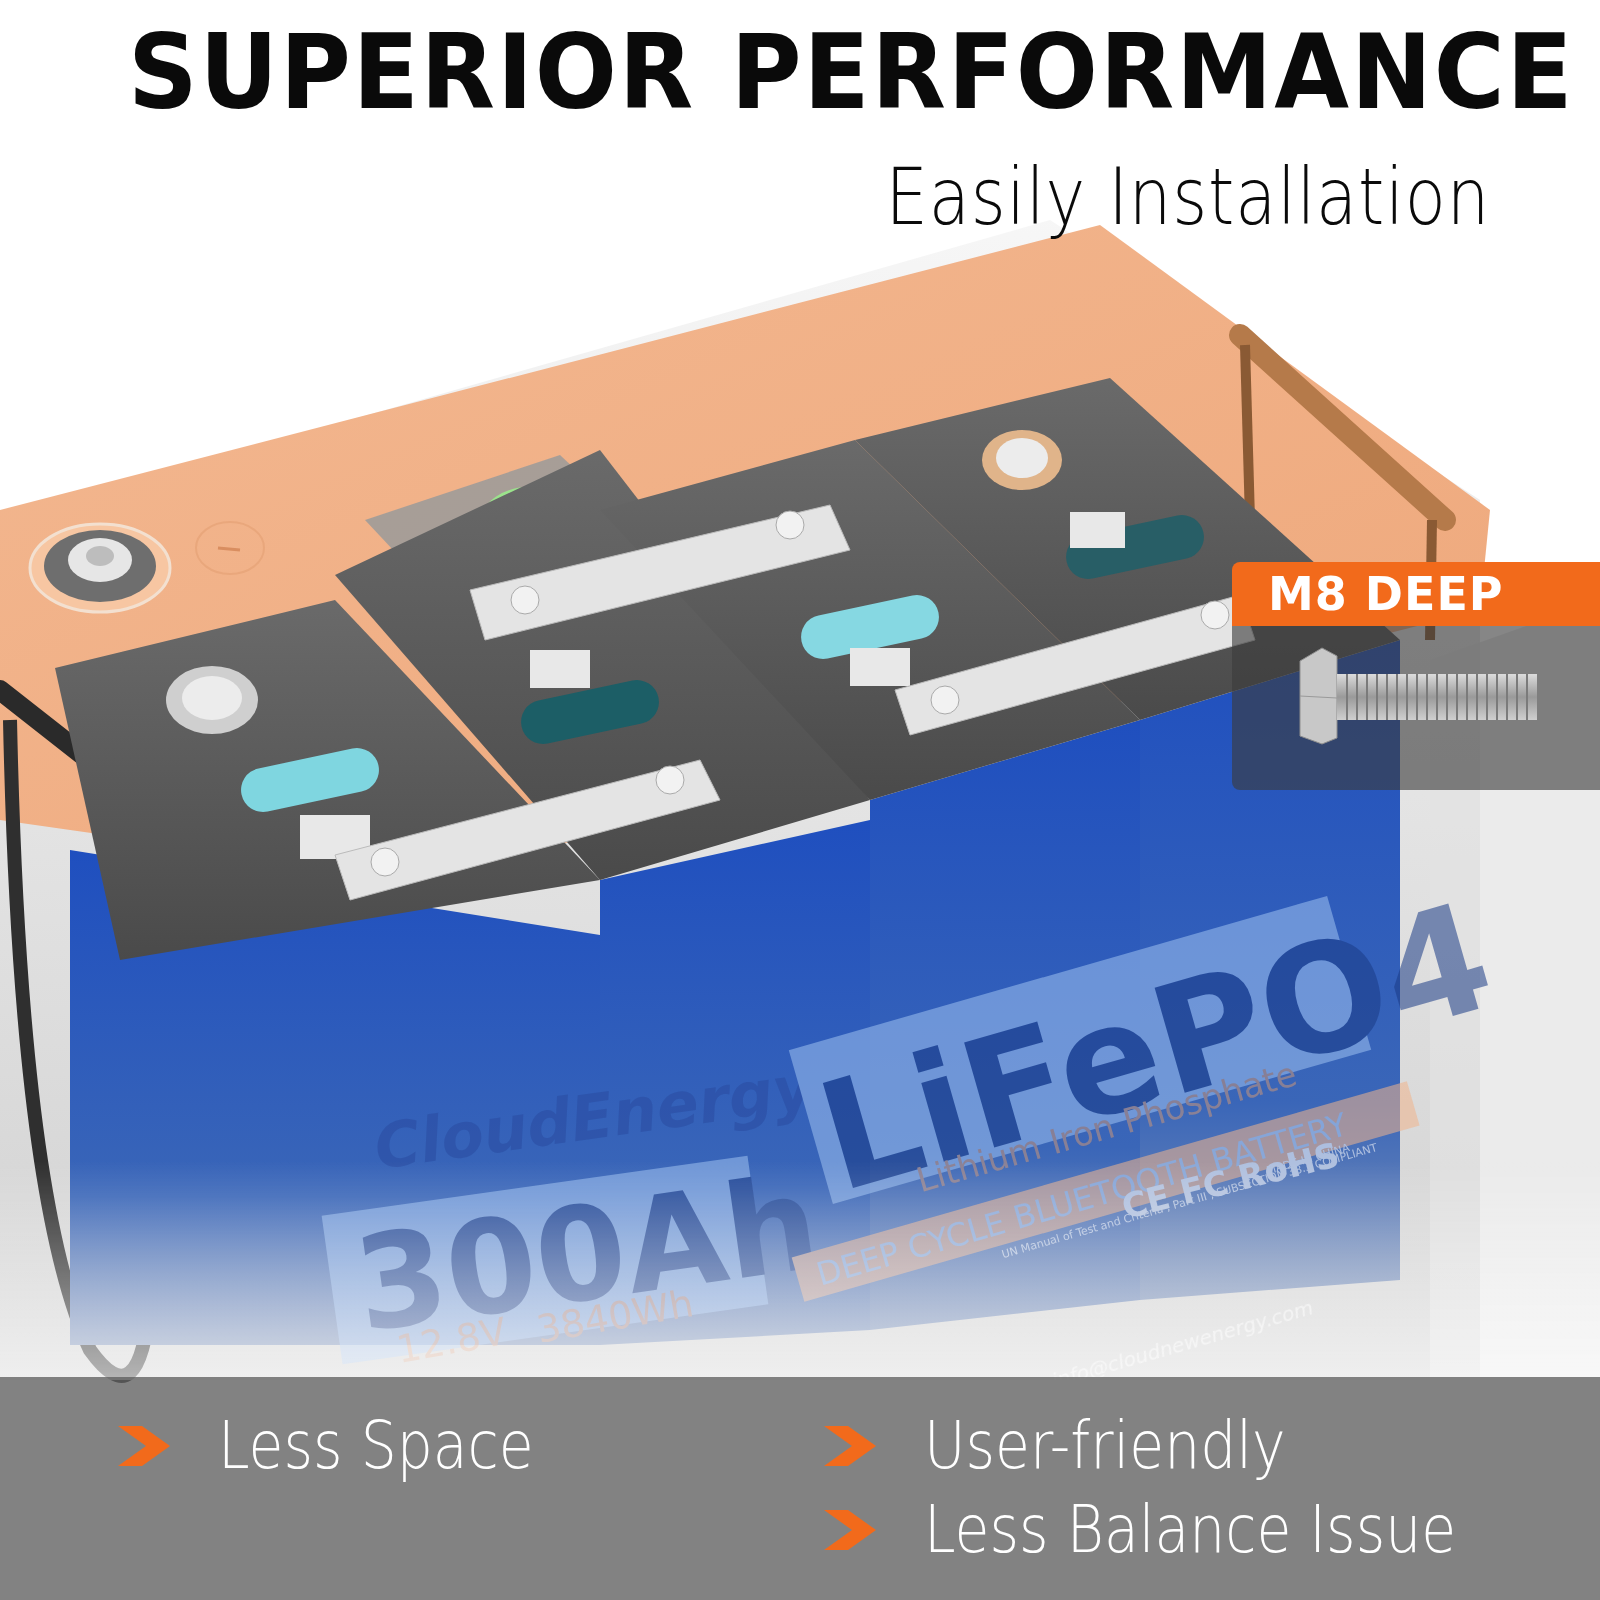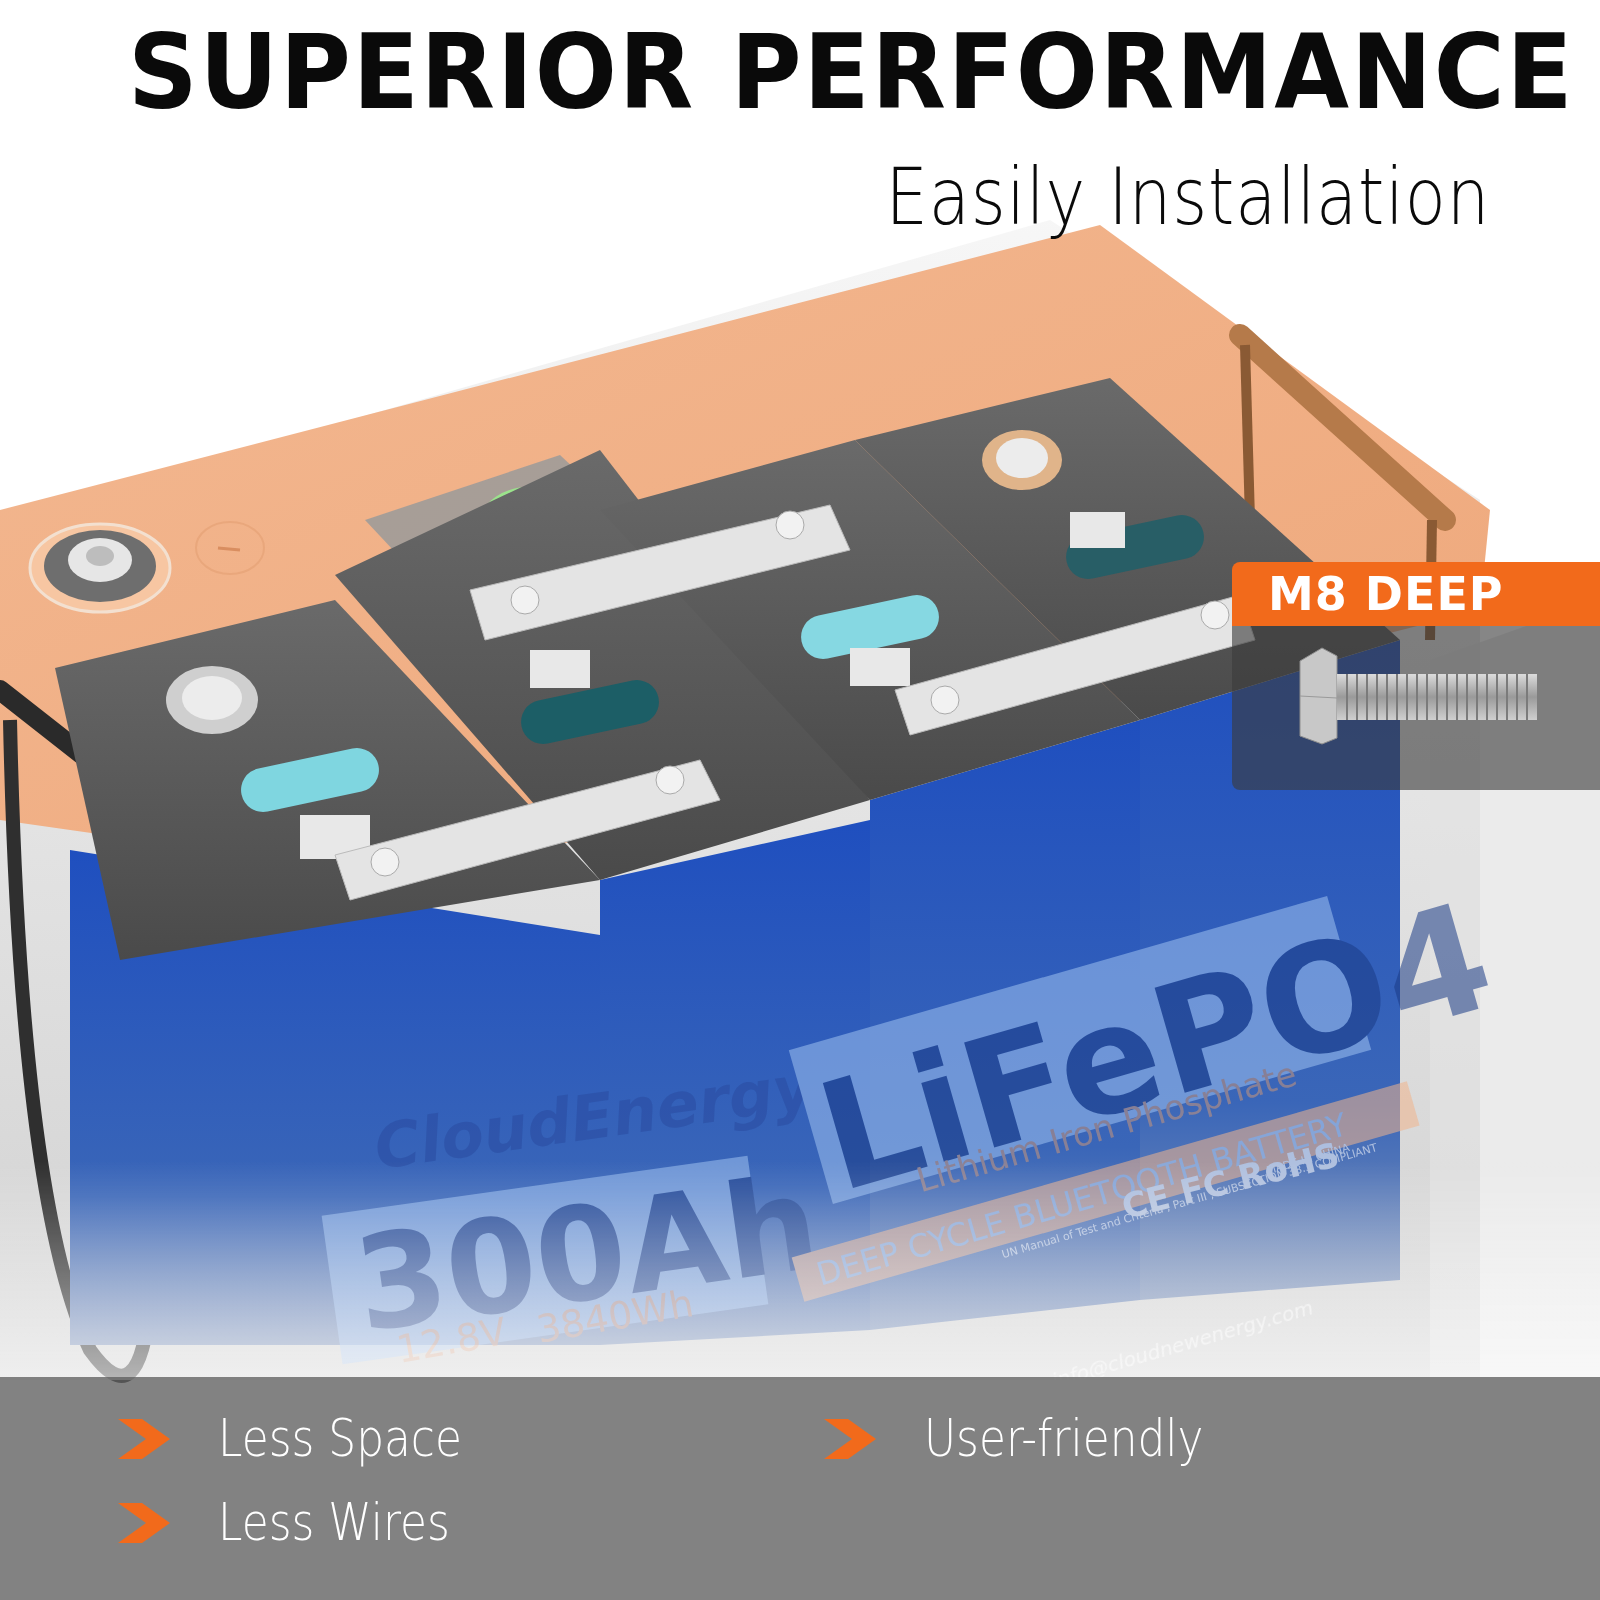--- a/index.html
+++ b/index.html
@@ -5,21 +5,21 @@
   html, body { margin: 0; padding: 0; }
   body { width: 1600px; height: 1600px; position: relative; overflow: hidden; background: #ffffff; font-family: "Liberation Sans", sans-serif; }
   .headline { position: absolute; left: 128px; top: 20px; width: 1360px; font-family: "DejaVu Sans", sans-serif; font-weight: 900; font-size: 104px; letter-spacing: 2px; color: #0a0a0a; line-height: 1; transform: scaleX(0.93); transform-origin: left top; white-space: nowrap; z-index: 5; }
   .subhead { position: absolute; right: 110px; top: 158px; font-family: "DejaVu Sans", sans-serif; font-weight: 200; font-size: 78px; color: #0a0a0a; line-height: 1; white-space: nowrap; transform: scaleX(0.86); transform-origin: right top; letter-spacing: 1px; z-index: 5; }
   .scene { position: absolute; left: 0; top: 0; width: 1600px; height: 1600px; z-index: 1; }
   .bolt-callout { position: absolute; left: 1232px; top: 562px; width: 368px; height: 228px; z-index: 6; }
   .bolt-label { position: absolute; left: 0; top: 0; width: 368px; height: 64px; background: #f26a1b; border-radius: 8px 0 0 0; color: #ffffff; font-family: "DejaVu Sans", sans-serif; font-weight: 800; font-size: 46px; line-height: 64px; text-indent: 36px; letter-spacing: 1px; }
   .bolt-panel { position: absolute; left: 0; top: 64px; width: 368px; height: 164px; background: rgba(60,60,60,0.62); border-radius: 0 0 0 8px; }
   .bolt-panel svg { position: absolute; left: 60px; top: 20px; }
   .feature-band { position: absolute; left: 0; top: 1377px; width: 1600px; height: 223px; background: rgba(95,95,95,0.78); z-index: 6; }
-  .feature { position: absolute; display: flex; align-items: center; color: #ffffff; font-family: "DejaVu Sans", sans-serif; font-weight: 200; font-size: 51px; line-height: 1; white-space: nowrap; }
+  .feature { position: absolute; display: flex; align-items: center; color: #ffffff; font-family: "DejaVu Sans", sans-serif; font-weight: 200; font-size: 66px; line-height: 1; white-space: nowrap; }
   .feature .txt { transform: scaleX(0.86); transform-origin: left center; display: inline-block; }
   .chev { width: 64px; height: 48px; margin-right: 36px; flex: none; }
 </style>
 </head>
 <body>
 
 <svg class="scene" viewBox="0 0 1600 1600" width="1600" height="1600">
   <defs>
     <linearGradient id="caseGrad" x1="0" y1="0" x2="0" y2="1">
       <stop offset="0" stop-color="#f5f5f5"></stop>
@@ -192,19 +192,19 @@
         <polygon points="0,4 24,4 52,24 24,44 0,44 28,24" fill="#f26a1b"></polygon>
       </svg>
     <span class="txt">Less Space</span>
   </div>
   <div class="feature" style="left:824px; top:36px;">
     <svg class="chev" viewBox="0 0 64 48">
         <polygon points="0,4 24,4 52,24 24,44 0,44 28,24" fill="#f26a1b"></polygon>
       </svg>
     <span class="txt">User-friendly</span>
   </div>
-  <div class="feature" style="left:118px; top:120px;">
+  <div class="feature" style="left:824px; top:120px;">
     <svg class="chev" viewBox="0 0 64 48">
         <polygon points="0,4 24,4 52,24 24,44 0,44 28,24" fill="#f26a1b"></polygon>
       </svg>
-    <span class="txt">Less Wires</span>
+    <span class="txt">Less Balance Issue</span>
   </div>
 </div>
 
 </body></html>

